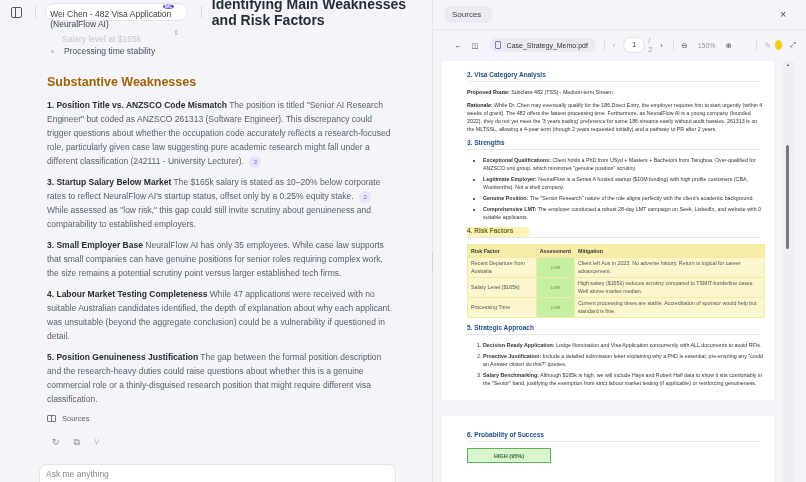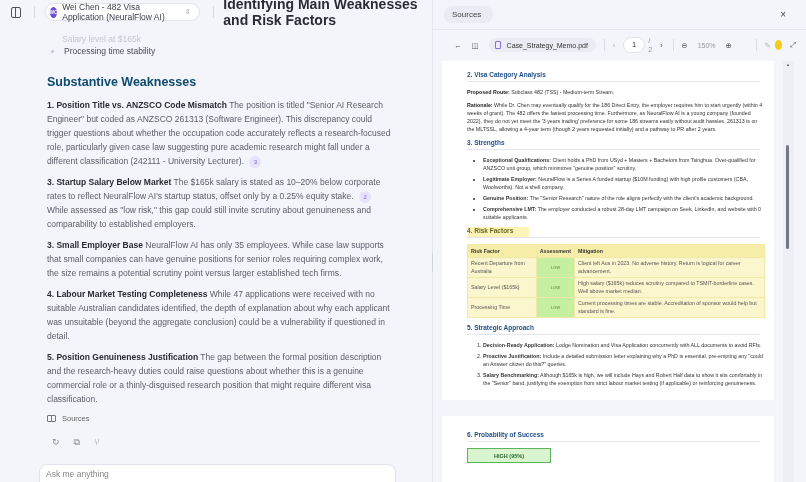--- a/index.html
+++ b/index.html
@@ -5,29 +5,29 @@
   * { box-sizing: border-box; margin: 0; padding: 0; }
   html, body { width: 806px; height: 482px; overflow: hidden; }
   body { font-family: "Liberation Sans", sans-serif; background: #f4f5fa; color: #3a3d48; position: relative; }
 
   
   .left { position: absolute; left: 0; top: 0; width: 432px; height: 482px; background: #f4f5fa; overflow: hidden; }
   .topbar { position: absolute; left: 0; top: 0; width: 432px; height: 24px; display: flex; align-items: center; background: #f4f5fa; z-index: 3; }
   .sidebar-toggle { width: 14px; height: 11px; margin-left: 11px; border: 1.3px solid #555; border-radius: 2px; position: relative; }
   .sidebar-toggle::before { content: ""; position: absolute; left: 3px; top: 0; bottom: 0; width: 1.3px; background: #555; }
   .vsep { width: 1px; height: 12px; background: #d8d9e0; margin: 0 10px 0 13px; }
-  .project-pill { display: flex; align-items: center; height: 18px; padding: 0 8px 0 4px; background: #fff; border: 1px solid #e3e4ea; border-radius: 10px; font-size: 8.5px; color: #3a3d48; }
+  .project-pill { display: flex; align-items: flex-end; height: 18px; padding: 0 8px 0 4px; background: #fff; border: 1px solid #e3e4ea; border-radius: 10px; font-size: 8.5px; color: #3a3d48; flex-direction: column; }
   .avatar { width: 11px; height: 11px; border-radius: 50%; background: #6b4fd8; color: #fff; font-size: 4.5px; display: flex; align-items: center; justify-content: center; margin-right: 5px; font-weight: bold; }
   .pill-chev { margin-left: 6px; color: #aaa; font-size: 7px; }
   .chat-title { font-size: 14px; font-weight: bold; color: #2a2c35; margin-left: 0; }
   .chat-scroll { position: absolute; left: 0; top: 34px; width: 432px; height: 440px; padding: 0 0 0 47px; }
   .faded-item { font-size: 8.5px; color: #c4c6cf; margin-left: 15px; height: 10px; overflow: hidden; }
   .bullet-item { font-size: 8.5px; color: #4a4d58; display: flex; align-items: center; margin-top: 2px; }
   .bullet-item .dot { width: 3px; height: 3px; border-radius: 50%; background: #c4c6cf; margin: 0 10px 0 4px; }
-  h2.sec { font-size: 12.5px; font-weight: bold; color: #0c4a6e; margin-top: 19px; margin-bottom: 9px; }
+  h2.sec { font-size: 12.5px; font-weight: bold; color: #a16207; margin-top: 19px; margin-bottom: 9px; }
   p.para { font-size: 8.5px; line-height: 14px; color: #5a5d68; width: 345px; margin-bottom: 7px; }
   p.para b { color: #2a2c35; margin-top: 16px; }
   .cite { display: inline-flex; align-items: center; justify-content: center; width: 12px; height: 12px; border-radius: 50%; background: #e8e3fb; color: #7a63d8; font-size: 6px; vertical-align: middle; margin: 0 3px; }
   .sources-link { display: flex; align-items: center; font-size: 7.5px; color: #666; margin-top: 8px; }
   .book-icon { width: 9px; height: 7px; border: 1px solid #777; border-radius: 1px; margin-right: 6px; position: relative; }
   .book-icon::after { content: ""; position: absolute; left: 3px; top: 0; bottom: 0; width: 1px; background: #777; }
   .actions { display: flex; gap: 14px; margin-top: 14px; margin-left: 5px; }
   .act { font-size: 9px; color: #888; }
   .input-box { position: absolute; left: 39px; top: 464px; width: 357px; height: 30px; background: #fff; border: 1px solid #e2e3ea; border-radius: 8px; padding: 4px 6px; font-size: 8.5px; color: #888; }
   .split { position: absolute; left: 432px; top: 0; width: 1px; height: 482px; background: #e6e7ee; }

